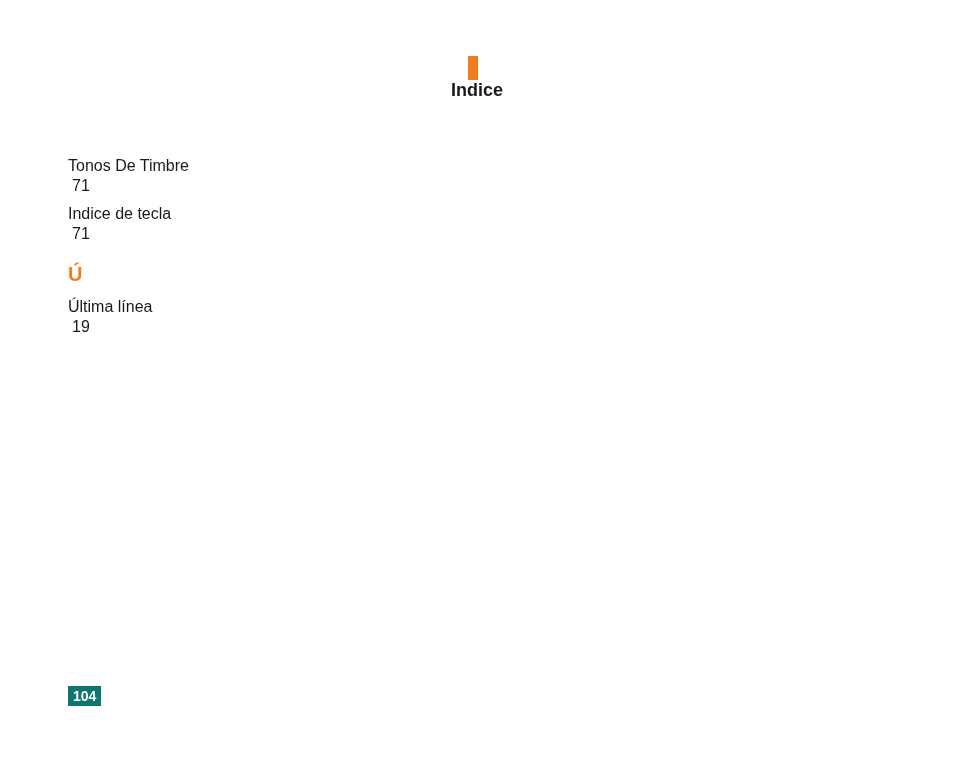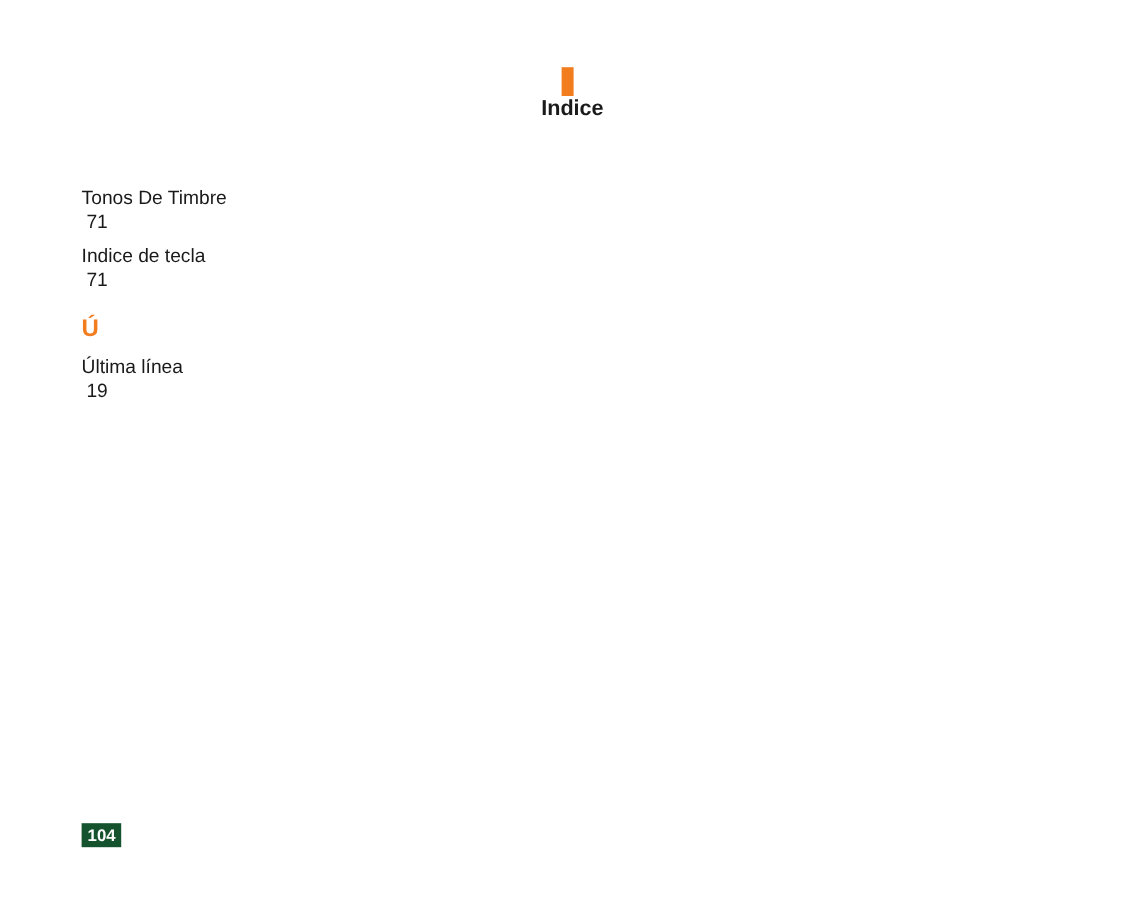--- a/index.html
+++ b/index.html
@@ -60,21 +60,21 @@
     .section-letter {
       font-size: 20px;
       font-weight: bold;
       color: #f27d1f;
       margin: 20px 0 12px 0;
     }
     .page-number-badge {
       position: absolute;
       left: 68px;
       bottom: 58px;
-      background: #14532d;
+      background: #0f766e;
       color: #ffffff;
       font-size: 14px;
       font-weight: bold;
       padding: 3px 5px;
       line-height: 1;
     }
   </style>
 </head>
 <body>
 

